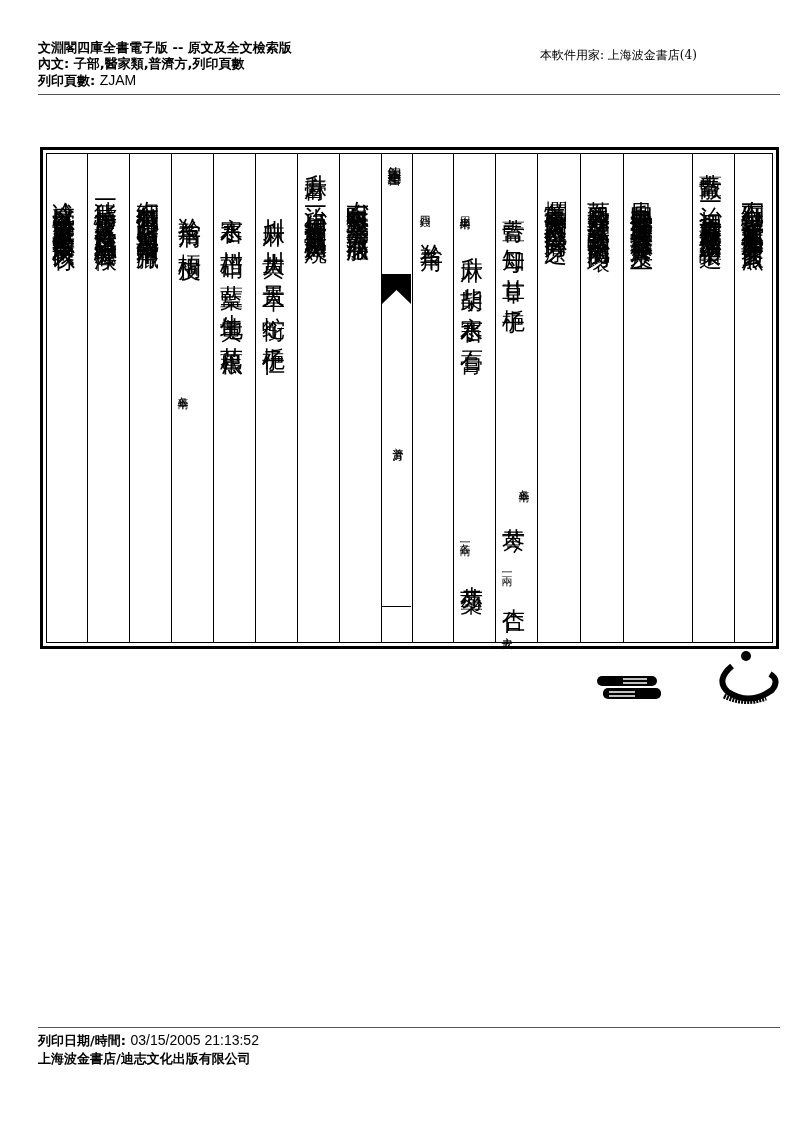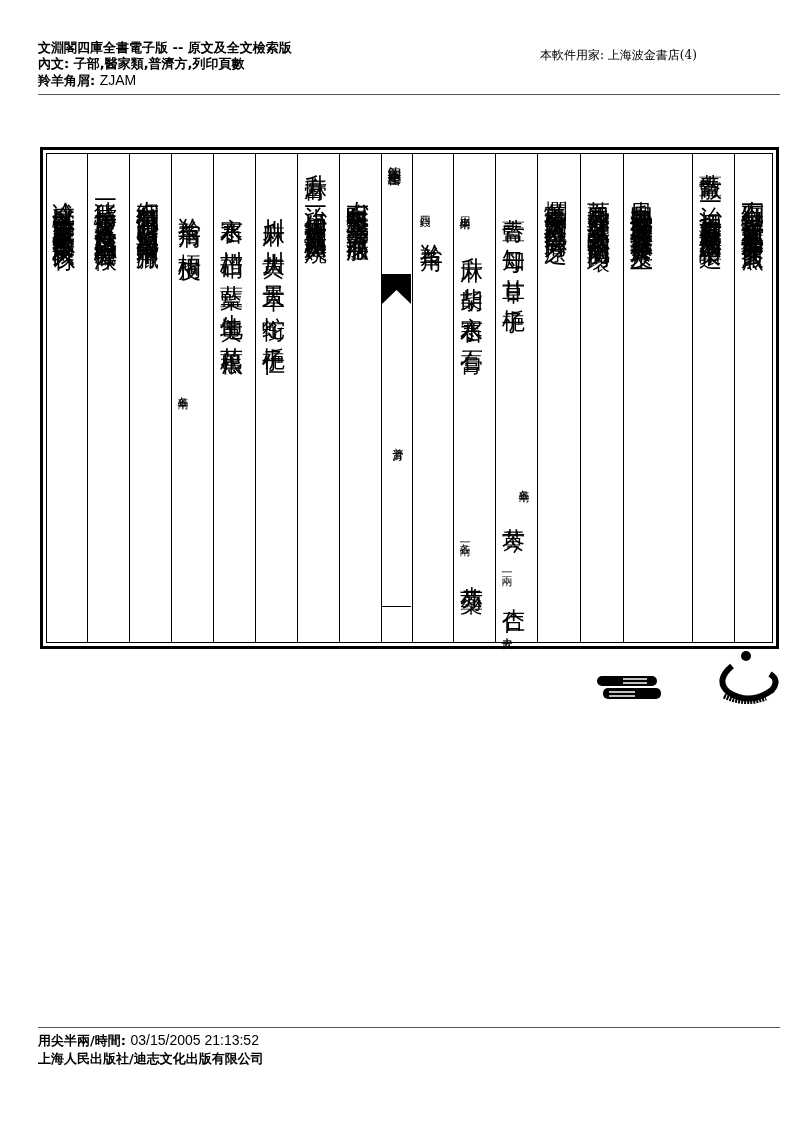--- a/index.html
+++ b/index.html
@@ -26,21 +26,21 @@
 </head>
 <body>
 
 <div class="hdr hdr-left">
   <div>文淵閣四庫全書電子版 -- 原文及全文檢索版</div>
   <div>
     <span>內文:</span>
     <span>子部,醫家類,普濟方,列印頁數</span>
   </div>
   <div>
-    <span>羚羊角屑:</span>
+    <span>列印頁數:</span>
     <span class="latin">ZJAM</span>
   </div>
 </div>
 <div class="hdr hdr-right">
   <div>本軟件用家: 上海波金書店(4)</div>
 </div>
 <div class="rule" style="top:94px;"></div>
 
 <div class="frame-outer"></div>
 <div class="frame-inner"></div>
@@ -113,17 +113,17 @@
   <svg width="70" height="58" viewBox="0 0 70 58" style="margin-left:40px; margin-top:-8px;">
     <circle cx="36" cy="6" r="5" fill="#000"></circle>
     <path d="M22 16 Q5 30 18 42 Q40 56 62 40 Q70 30 60 24" fill="none" stroke="#000" stroke-width="6"></path>
     <path d="M14 46 Q35 56 56 48" fill="none" stroke="#000" stroke-width="5" stroke-dasharray="2 1"></path>
   </svg>
 </div>
 
 <div class="rule" style="top:1027px;"></div>
 <div class="ftr" style="top:1031px;">
   <div>
-    <span>用尖半兩/時間:</span>
+    <span>列印日期/時間:</span>
     <span class="latin">03/15/2005 21:13:52</span>
   </div>
-  <div>上海人民出版社/迪志文化出版有限公司</div>
+  <div>上海波金書店/迪志文化出版有限公司</div>
 </div>
 
 </body></html>

